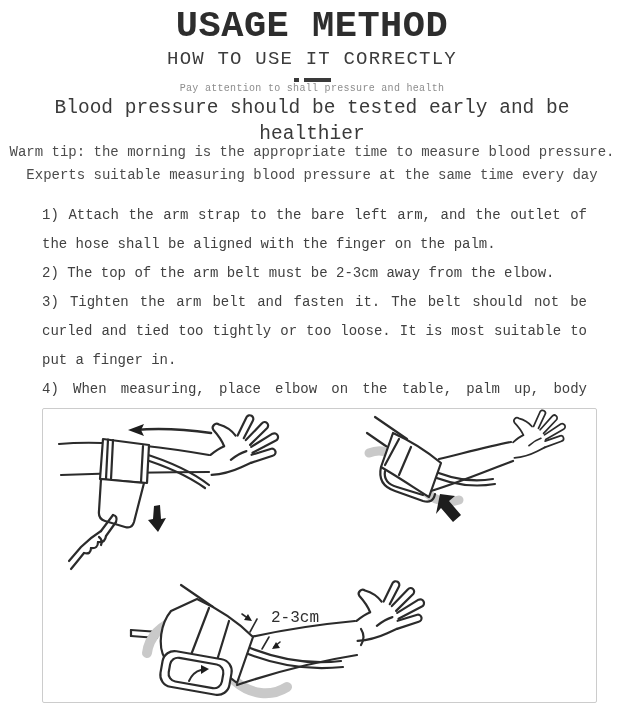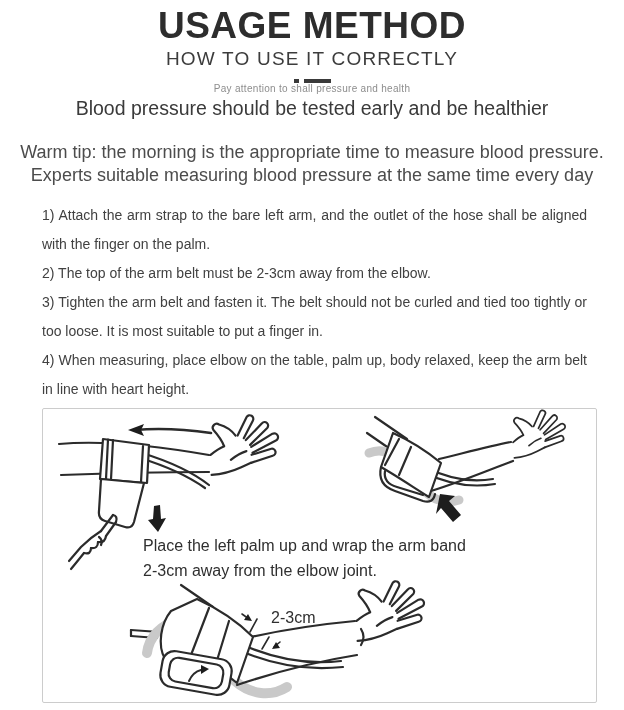--- a/index.html
+++ b/index.html
@@ -1,31 +1,31 @@
 <!DOCTYPE html>
 <html><head>
 <meta charset="utf-8">
 <style>
   html,body{margin:0;padding:0;background:#fff;}
   .page{
     position:relative;
     width:624px;height:710px;
     background:#fff;
-    font-family:Liberation Sans, sans-serif;
+    font-family:Liberation Mono, monospace;
     overflow:hidden;
   }
   .centered{position:absolute;left:0;width:100%;text-align:center;}
   .title{top:4px;font-size:37px;font-weight:800;letter-spacing:.5px;color:#2d2d2d;line-height:44px;}
   .subtitle{top:47px;font-size:19px;font-weight:500;letter-spacing:1.2px;color:#3c3c3c;line-height:24px;}
   .divider{top:71px;height:6px;}
   .divider .dot{display:inline-block;vertical-align:middle;width:5px;height:4px;background:#3a3a3a;margin-right:5px;}
   .divider .bar{display:inline-block;vertical-align:middle;width:27px;height:4px;background:#3a3a3a;}
   .tagline{top:83px;font-size:10px;color:#8d8d8d;letter-spacing:.3px;}
   .heading{top:95px;font-size:19.5px;font-weight:500;color:#3a3a3a;line-height:26px;}
-  .warmtip{top:141px;font-size:18px;color:#4c4c4c;line-height:23px;}
+  .warmtip{top:141px;font-size:14px;color:#4c4c4c;line-height:23px;}
   .steps{position:absolute;top:201px;left:42px;width:545px;font-size:14px;color:#414141;line-height:29px;text-align:justify;}
   .steps p{margin:0;}
   .figure{position:absolute;top:408px;left:42px;width:553px;height:293px;border:1px solid #ccc;border-radius:2px;background:#fff;}
   .figure svg{position:absolute;top:0;left:0;}
   .fig-caption{position:absolute;left:100px;top:124px;font-size:16px;color:#2f2f2f;line-height:25px;}
   .fig-distance{position:absolute;left:228px;top:200px;font-size:16px;color:#2f2f2f;text-align:center;}
 </style>
 </head>
 <body>
 
@@ -179,20 +179,16 @@
             <path d="M 226,228 L 219,240" stroke-width="1.6"></path>
             <path d="M 199,205 L 206,210" stroke-width="1.6"></path>
             <polygon points="209,212 201,211 205,205" fill="#1d1d1d" stroke="none"></polygon>
             <path d="M 237,233 L 231,238" stroke-width="1.6"></path>
             <polygon points="229,240 237,239 233,233" fill="#1d1d1d" stroke="none"></polygon>
           </g>
         </g>
       </g>
     </svg>
 
-    <div class="fig-caption">
-      <div>Place the left palm up and wrap the arm band</div>
-      <div>2-3cm away from the elbow joint.</div>
-    </div>
     <div class="fig-distance">2-3cm</div>
   </div>
 
 </div>
 
 </body></html>

